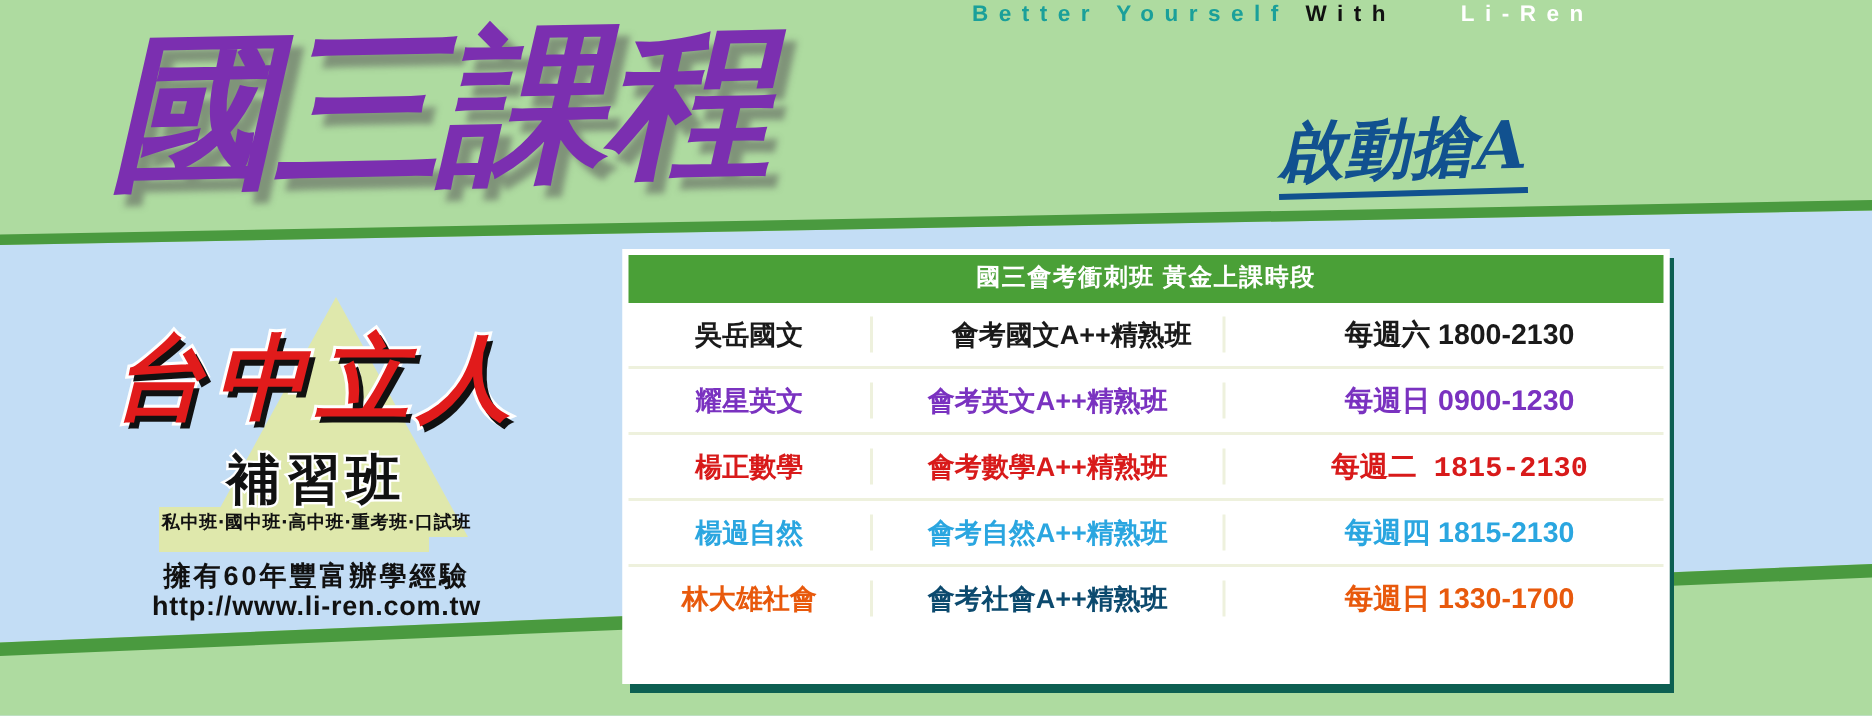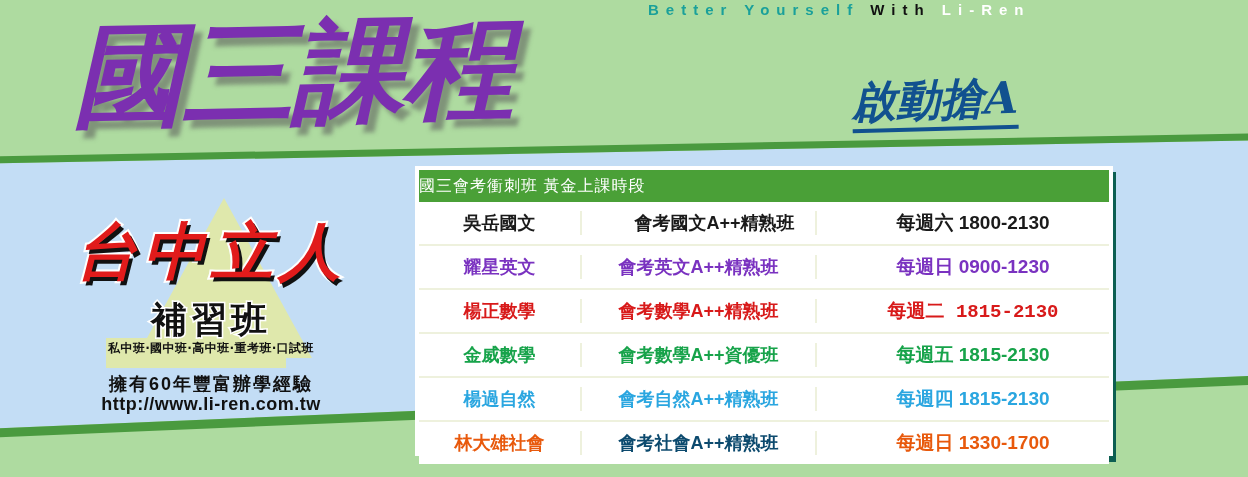--- a/index.html
+++ b/index.html
@@ -34,21 +34,21 @@
   }
 
   
   .tagline{
     position:absolute;left:648px;top:1px;
     font-size:15px;font-weight:bold;letter-spacing:7px;
     white-space:nowrap;
   }
   .tagline .t1{color:#1aa09a;}
   .tagline .t2{color:#111;}
-  .tagline .t3{color:#ffffff;}
+  .tagline .t3{color:#ffffff;margin-left:32px;}
 
   .headline{
     position:absolute;left:72px;top:16px;
     font-family:"DejaVu Serif","Liberation Serif",serif;
     font-size:112px;line-height:1;
     font-weight:bold;font-style:italic;
     color:#7b2fb0;
     letter-spacing:-2px;
     text-shadow:7px 8px 4px rgba(90,90,90,.55);
     transform:rotate(-1.2deg);
@@ -136,21 +136,22 @@
     position:absolute;left:415px;top:166px;
     width:698px;height:290px;
     background:#ffffff;
     border:4px solid #ffffff;
     box-sizing:border-box;
   }
   .sched-head{
     height:32px;line-height:32px;
     background:#4aa037;
     color:#ffffff;
-    font-size:16px;font-weight:normal;
+    text-align:center;
+    font-size:16px;font-weight:bold;
     letter-spacing:1px;
   }
   .sched-body{
     background:#ffffff;
   }
   .row{
     display:flex;
     height:42px;
     align-items:center;
     border-bottom:2px solid #eef1dd;
@@ -213,25 +214,20 @@
         <div class="row r1">
           <div class="c-teacher" style="color: rgb(122, 50, 192);">耀星英文</div>
           <div class="c-course" style="color: rgb(122, 50, 192);">會考英文A++精熟班</div>
           <div class="c-time" style="color: rgb(122, 50, 192);">每週日 0900-1230</div>
         </div>
         <div class="row r2">
           <div class="c-teacher" style="color: rgb(216, 26, 26);">楊正數學</div>
           <div class="c-course" style="color: rgb(216, 26, 26);">會考數學A++精熟班</div>
           <div class="c-time" style="color: rgb(216, 26, 26); font-family: Liberation Mono, monospace;">每週二 1815-2130</div>
         </div>
-        <div class="row r3">
-          <div class="c-teacher" style="color: rgb(23, 163, 74);">金威數學</div>
-          <div class="c-course" style="color: rgb(23, 163, 74);">會考數學A++資優班</div>
-          <div class="c-time" style="color: rgb(23, 163, 74);">每週五 1815-2130</div>
-        </div>
         <div class="row r4">
           <div class="c-teacher" style="color: rgb(42, 166, 224);">楊過自然</div>
           <div class="c-course" style="color: rgb(42, 166, 224);">會考自然A++精熟班</div>
           <div class="c-time" style="color: rgb(42, 166, 224);">每週四 1815-2130</div>
         </div>
         <div class="row r5">
           <div class="c-teacher" style="color: rgb(232, 89, 12);">林大雄社會</div>
           <div class="c-course" style="color: #0c4a6e;">會考社會A++精熟班</div>
           <div class="c-time" style="color: rgb(232, 89, 12);">每週日 1330-1700</div>
         </div>

